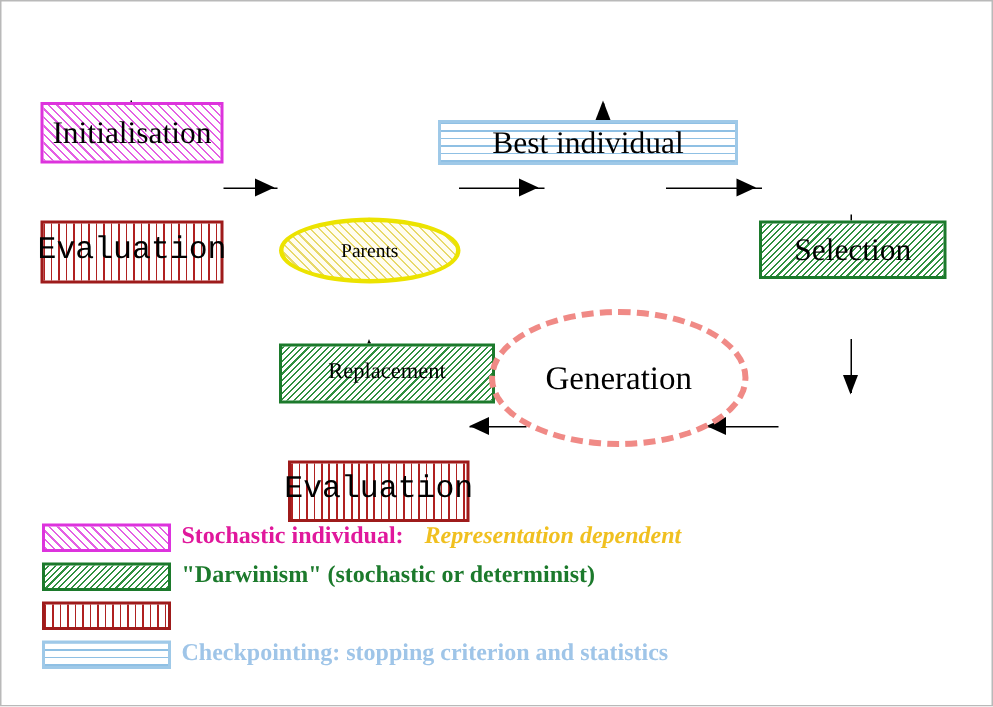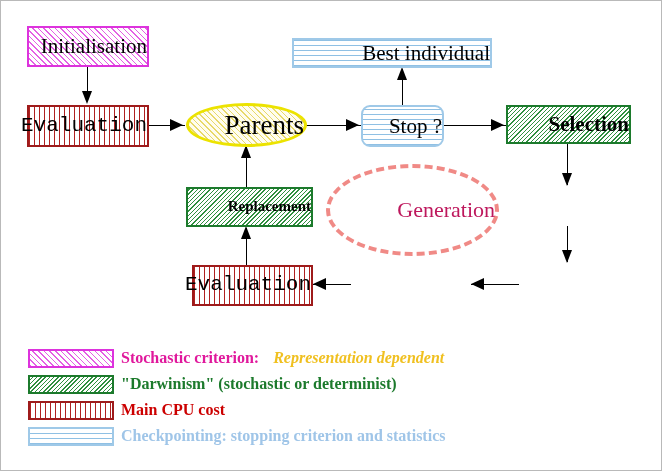--- a/index.html
+++ b/index.html
@@ -17,45 +17,45 @@
     overflow: hidden;
     font-family: "Liberation Serif", "DejaVu Serif", serif;
   }
 
   
   .node {
     position: absolute;
     box-sizing: border-box;
     display: flex;
     align-items: center;
-    justify-content: flex-end;
+    justify-content: center;
     text-align: center;
     color: #000000;
     line-height: 1.05;
     white-space: pre-line;
+    margin-top: 42px;
   }
 
   
   .hatch-magenta {
     background-color: #ffffff;
     background-image: repeating-linear-gradient(
         45deg,
         #e45fe4 0px, #e45fe4 1px,
         rgba(255,255,255,0) 1px, rgba(255,255,255,0) 4px);
     border: 2px solid #dd33dd;
   }
   .hatch-green {
     background-color: #ffffff;
     background-image:
       repeating-linear-gradient(
         -45deg,
         #2f8f3f 0px, #2f8f3f 1px,
         rgba(255,255,255,0) 1px, rgba(255,255,255,0) 3px);
     border: 2px solid #1c7a2c;
-    font-weight: bold;
   }
   .hatch-red {
     background-color: #ffffff;
     background-image: repeating-linear-gradient(
         90deg,
         #b02020 0px, #b02020 1px,
         rgba(255,255,255,0) 1px, rgba(255,255,255,0) 5px);
     border: 2px solid #9e1b1b;
     font-family: Liberation Mono, monospace;
   }
@@ -76,21 +76,21 @@
     border: 3px solid #ece300;
   }
 
   .rounded { border-radius: 9px; }
   .ellipse { border-radius: 50%; }
 
   .dashed-ellipse {
     border: 4px dashed #f08a86;
     border-radius: 50%;
     background: transparent;
-    color: #be185d;
+    color: #000000;
     font-family: Liberation Serif, serif;
   }
 
   
   .conn {
     position: absolute;
     background: #000000;
   }
   .conn-h { height: 1px; }
   .conn-v { width: 1px; }
@@ -178,64 +178,58 @@
   <div class="arrow arrow-up" style="left:240px; top:144px;"></div>
 
   <div class="node hatch-magenta" style="left:26px; top:25px; width:122px; height:41px; font-size:21px;">
     <span>Initialisation</span>
   </div>
 
   <div class="node hatch-red" style="left:26px; top:104px; width:122px; height:42px; font-size:21px;">
     <span>Evaluation</span>
   </div>
 
-  <div class="node hatch-yellow ellipse" style="left:185px; top:102px; width:121px; height:44px; font-size:27px;">
+  <div class="node hatch-yellow ellipse" style="left:185px; top:102px; width:121px; height:44px; font-size:13px;">
     <span>Parents</span>
   </div>
 
   <div class="node hatch-blue" style="left:291px; top:37px; width:200px; height:30px; font-size:21px;">
     <span>Best individual</span>
   </div>
 
-  <div class="node hatch-blue rounded" style="left:360px; top:104px; width:83px; height:42px; font-size:21px;">
-    <span>Stop ?</span>
-  </div>
 
   <div class="node hatch-green" style="left:505px; top:104px; width:125px; height:39px; font-size:21px;">
     <span>Selection</span>
   </div>
 
 
 
 
   <div class="node hatch-red" style="left:191px; top:264px; width:121px; height:41px; font-size:21px;">
     <span>Evaluation</span>
   </div>
 
-  <div class="node hatch-green" style="left:185px; top:186px; width:127px; height:40px; font-size:15px;">
+  <div class="node hatch-green" style="left:185px; top:186px; width:144px; height:40px; font-size:15px;">
     <span>Replacement</span>
   </div>
 
   <div class="node dashed-ellipse" style="left:325px; top:163px; width:173px; height:92px; font-size:22px;">
     <span>Generation</span>
   </div>
 
   <div class="legend-swatch hatch-magenta" style="top:348px;"></div>
   <div class="legend-text" style="top:348px;">
-    <span style="color:#e0189c;">Stochastic criterion:</span><span class="seg2" style="color:#f0c020;">Representation dependent</span>
+    <span style="color:#e0189c;">Stochastic individual:</span><span class="seg2" style="color:#f0c020;">Representation dependent</span>
   </div>
 
   <div class="legend-swatch hatch-green" style="top:374px;"></div>
   <div class="legend-text" style="top:374px;">
     <span style="color:#1c7a2c;">"Darwinism" (stochastic or determinist)</span>
   </div>
 
   <div class="legend-swatch hatch-red" style="top:400px;"></div>
-  <div class="legend-text" style="top:400px;">
-    <span style="color:#cc0000;">Main CPU cost</span>
-  </div>
 
   <div class="legend-swatch hatch-blue" style="top:426px;"></div>
   <div class="legend-text" style="top:426px;">
     <span style="color:#9fc5e8;">Checkpointing: stopping criterion and statistics</span>
   </div>
 
 </div>
 
 </body></html>

